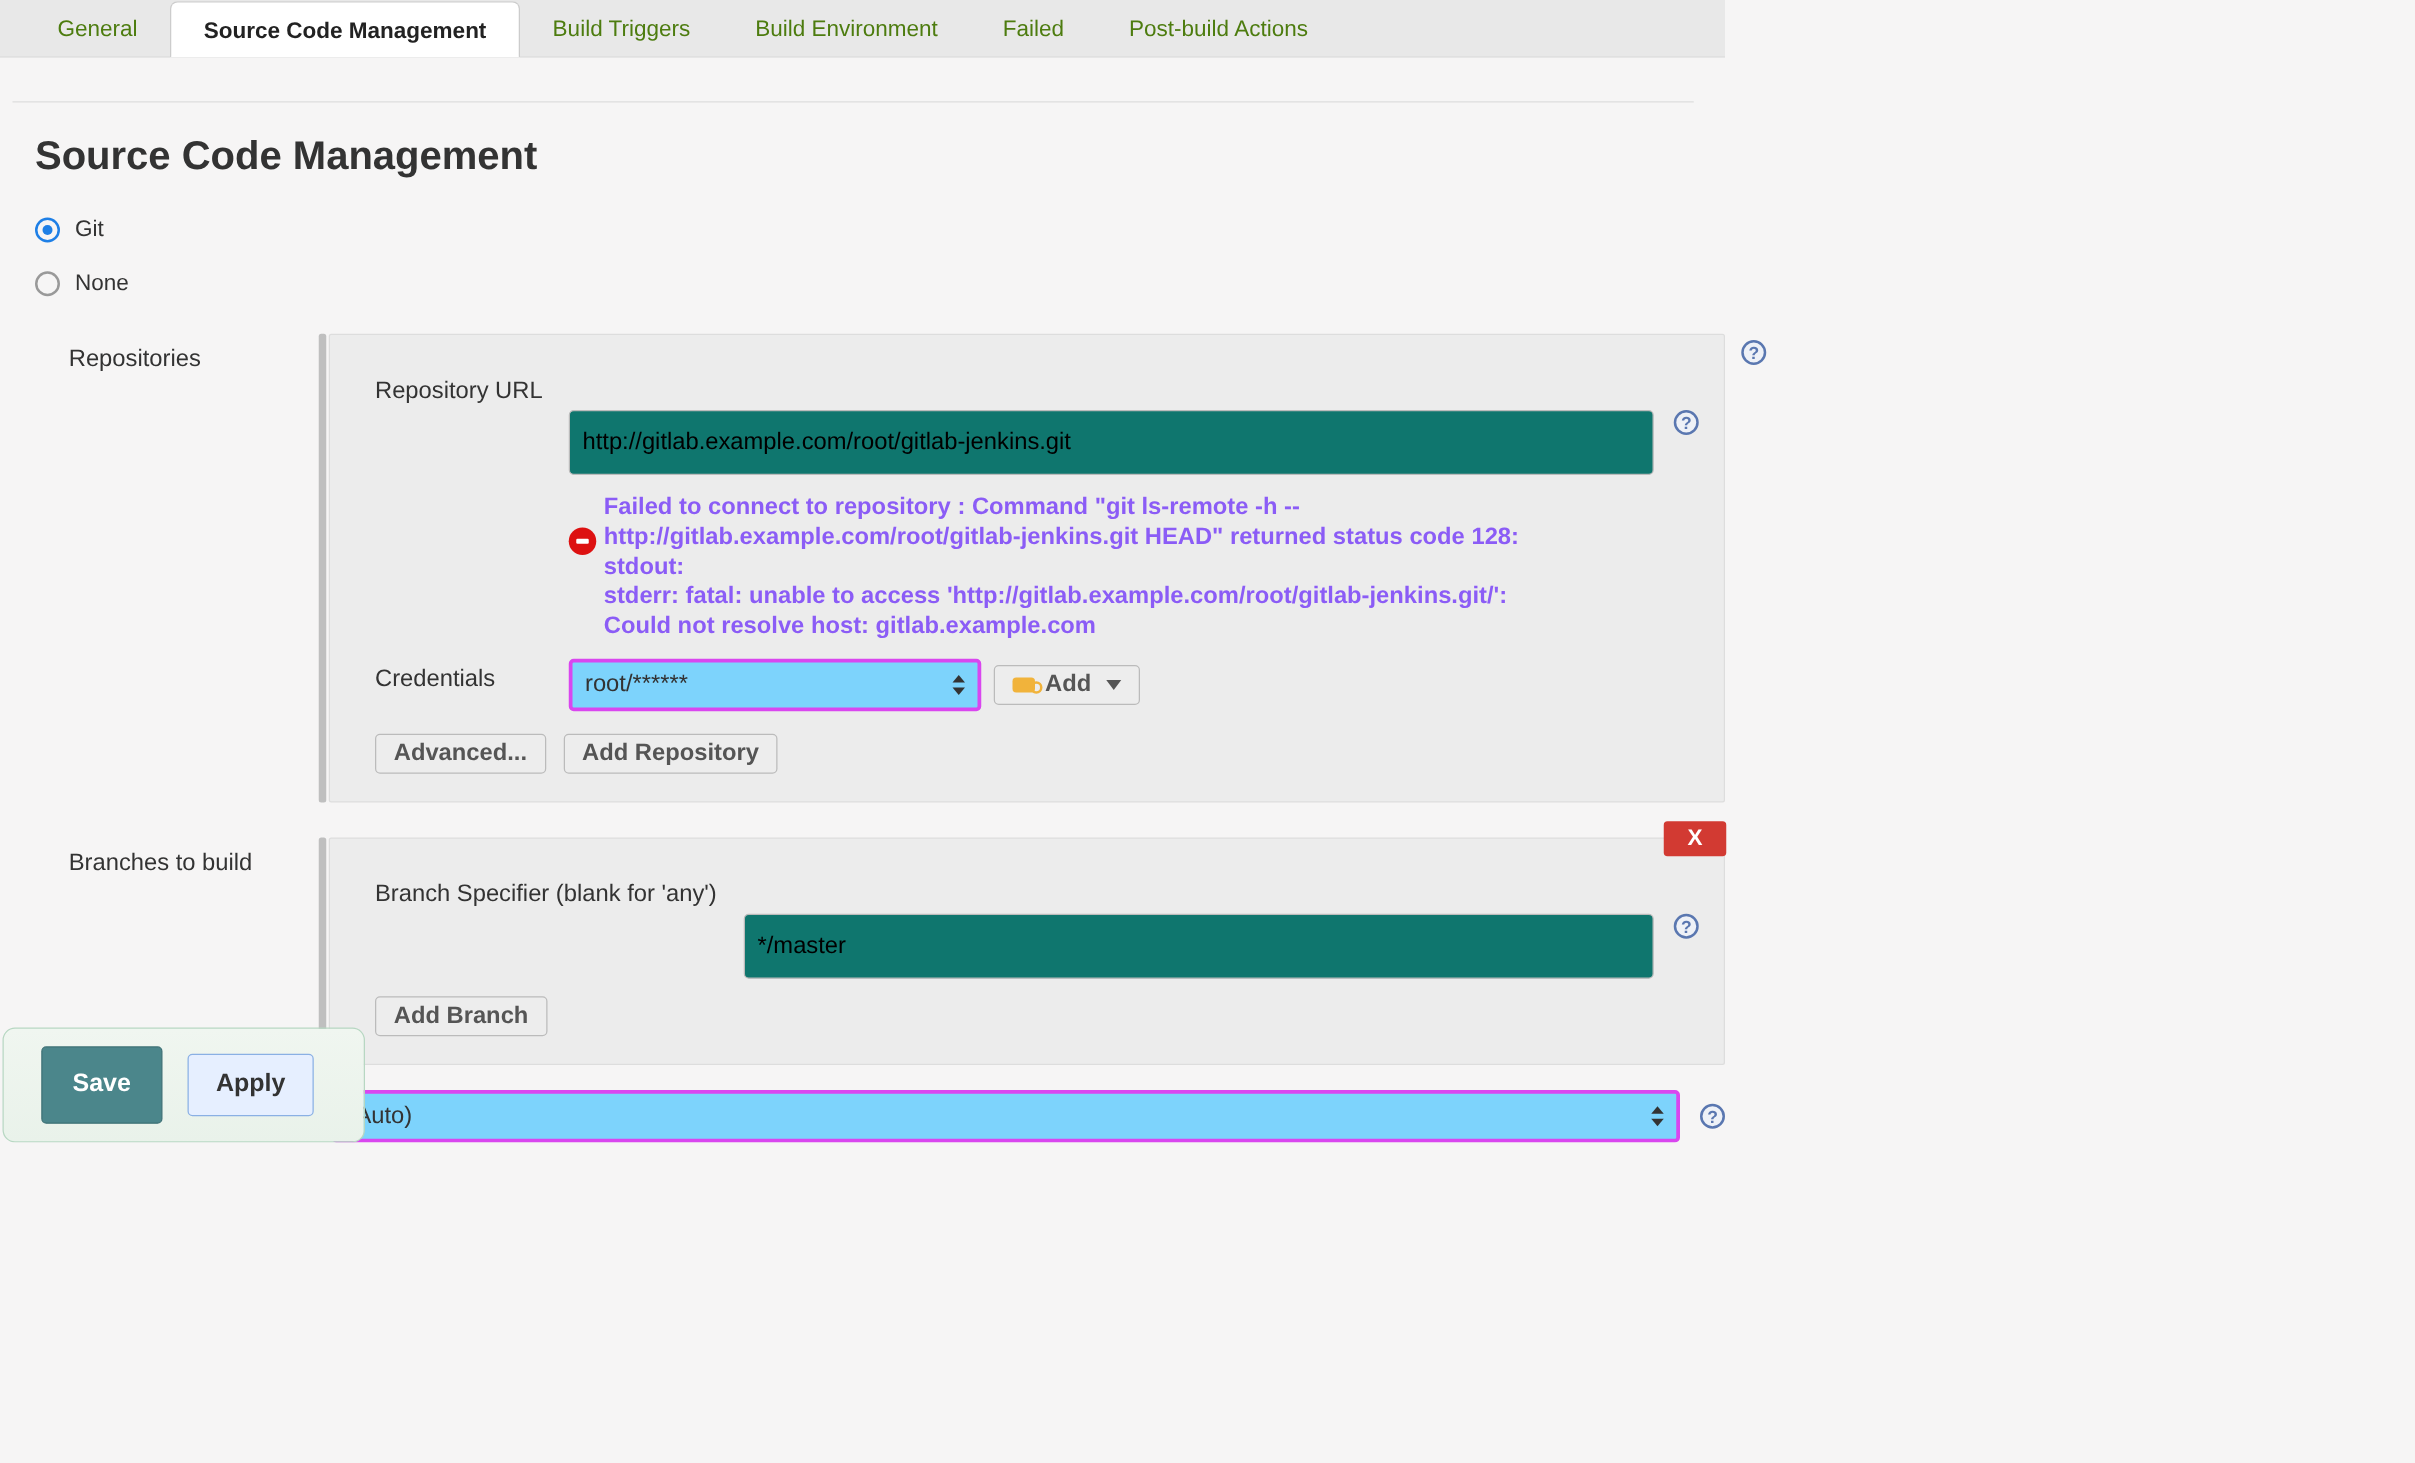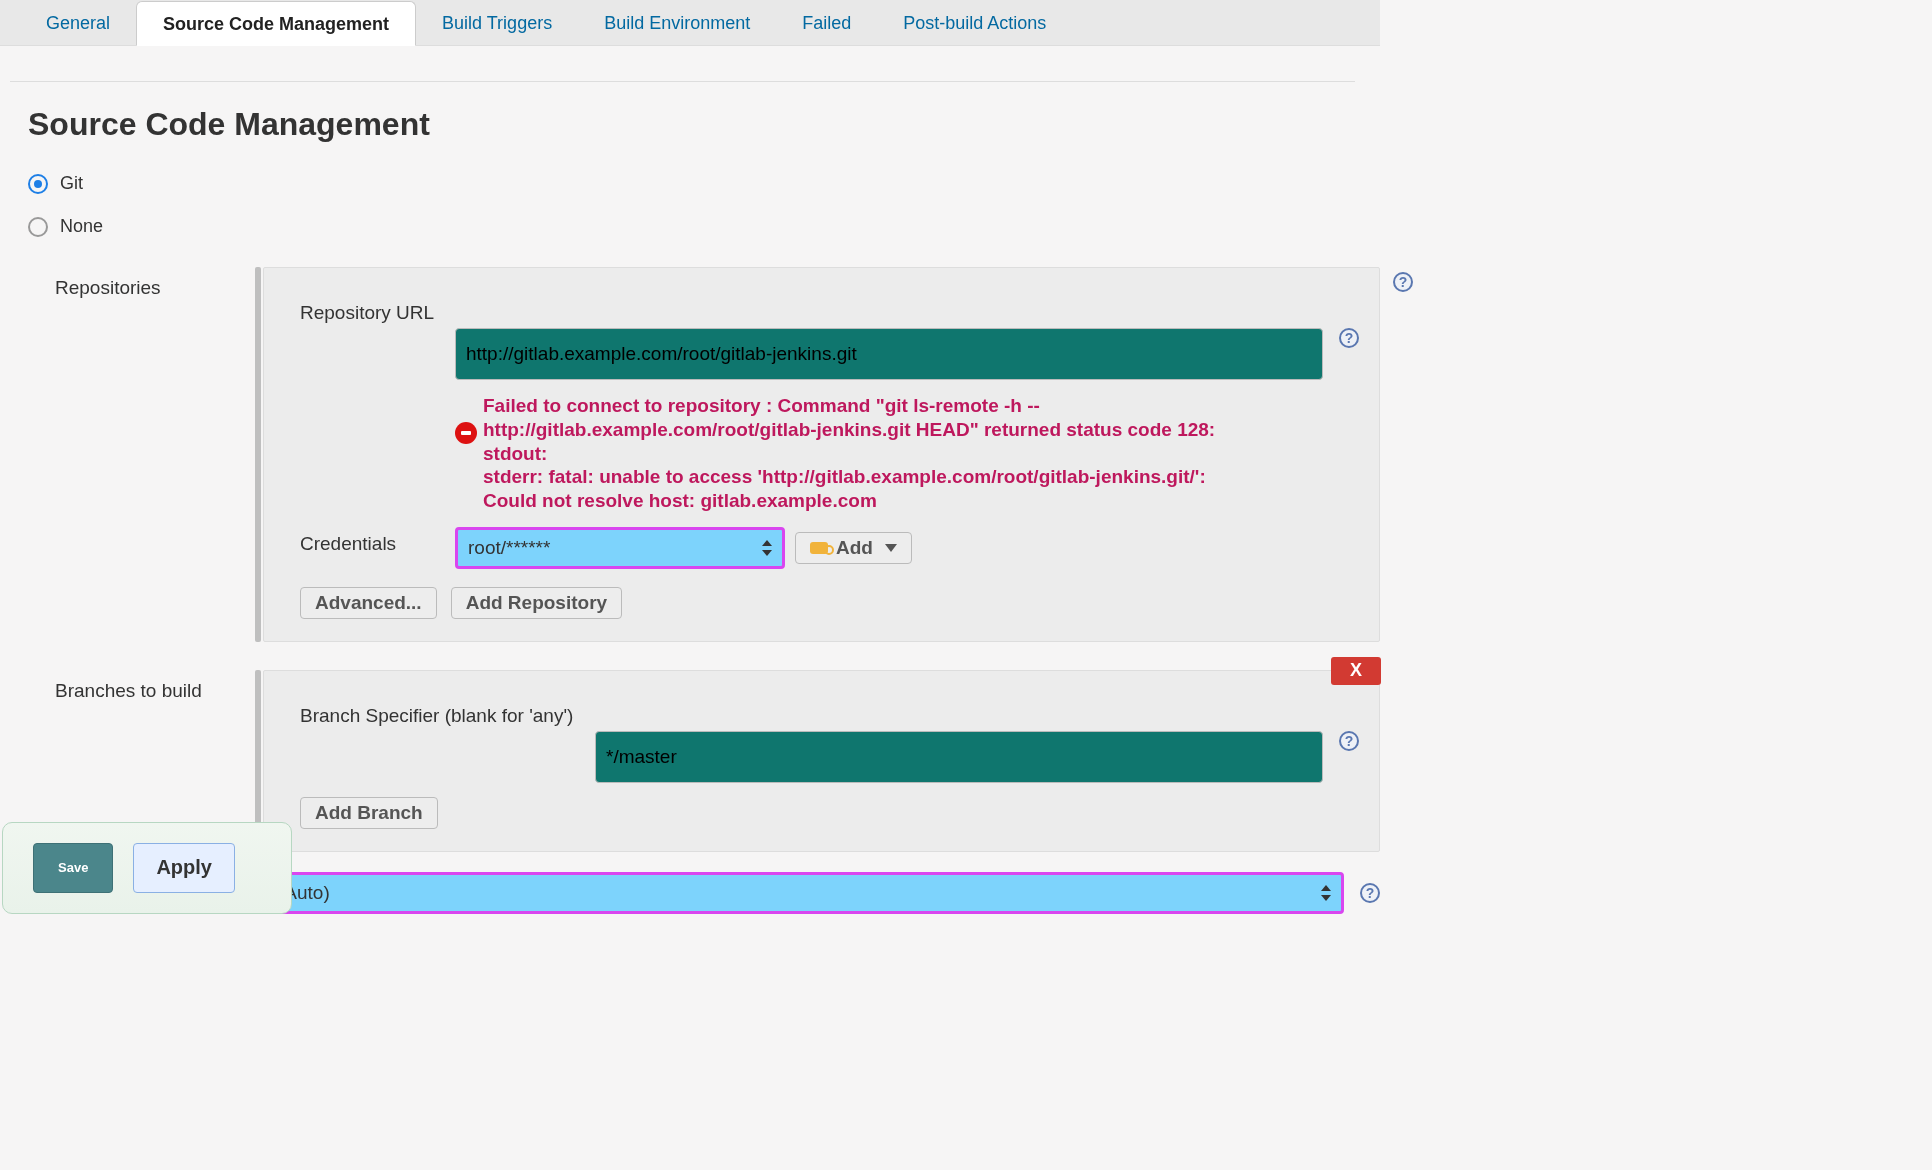--- a/index.html
+++ b/index.html
@@ -5,21 +5,21 @@
     * { box-sizing: border-box; margin: 0; padding: 0; }
     body { font-family: -apple-system, BlinkMacSystemFont, "Segoe UI", Helvetica, Arial, sans-serif; background: #f6f5f5; font-size: 18px; color: #333; }
     .page { width: 1380px; position: relative; }
 
     
     .tabs {
       display: flex; align-items: stretch; background: #e8e8e8; border-bottom: 1px solid #ddd;
       padding-left: 20px;
     }
     .tab {
-      padding: 12px 26px 10px 26px; color: #0369a1; cursor: pointer; position: relative; top: 1px;
+      padding: 12px 26px 10px 26px; color: #4d7c0f; cursor: pointer; position: relative; top: 1px;
     }
     .tab.active {
       background: #fff; border: 1px solid #ccc; border-bottom: 1px solid #fff; border-radius: 6px 6px 0 0;
       color: #222; font-weight: 700;
     }
     .below-tabs-hr { height: 1px; background: #ddd; margin: 35px 25px 10px 10px; }
 
     .section-title { font-size: 32px; font-weight: 700; margin: 24px 0 30px 28px; }
 
     
@@ -49,21 +49,21 @@
       display:inline-flex; align-items:center; justify-content:center; font-size:14px; margin-left:6px; flex:0 0 auto;
       background:#eef1f7;
     }
 
     .error-row { display:flex; align-items:flex-start; margin-left: 155px; margin-bottom:14px; }
     .error-icon {
       width:22px; height:22px; border-radius:50%; background:#d11; display:flex; align-items:center; justify-content:center;
       flex:0 0 auto; margin-right:6px; margin-top:28px;
     }
     .error-icon::after { content:""; width:10px; height:4px; background:#fff; border-radius:1px; }
-    .error-text { color:#be185d; font-weight:700; font-size:19px; line-height:1.25; max-width: 760px; }
+    .error-text { color:#8b5cf6; font-weight:700; font-size:19px; line-height:1.25; max-width: 760px; }
 
     
     .select-like {
       height:42px; border:3px solid #d946ef; border-radius:4px; background:#7dd3fc; padding:0 34px 0 10px; font-size:19px;
       min-width:330px; display:flex; align-items:center; position:relative;
     }
     .select-caret {
       position:absolute; right:10px; top:50%; transform:translateY(-50%); width:10px; height:16px;
     }
     .select-caret::before, .select-caret::after { content:""; position:absolute; left:0; width:0; height:0; border-left:5px solid transparent; border-right:5px solid transparent; }
@@ -90,21 +90,21 @@
     
     .browser-row { display:flex; align-items:center; margin-left:55px; margin-top: 20px; gap:10px; }
     .browser-row .select-like { flex:1; min-width: auto; }
 
     
     .save-panel {
       position:absolute; left:2px; bottom:0; width:290px; height:92px; border:1px solid #b7d7c2; border-radius:10px;
       background: linear-gradient(#f0f6f0, #e9f2ea); display:flex; align-items:center; gap:20px; padding-left:30px;
     }
     .save-btn {
-      height:50px; padding:0 24px; border-radius:4px; border:1px solid #3e7176; background:#4b868b; color:#fff; font-weight:700; font-size:13px;
+      height:62px; padding:0 24px; border-radius:4px; border:1px solid #3e7176; background:#4b868b; color:#fff; font-weight:700; font-size:20px;
     }
     .apply-btn {
       height:50px; padding:0 22px; border-radius:4px; border:1px solid #8ab0e4; background:#e6efff; color:#333; font-weight:700; font-size:20px;
     }
   </style>
 </head>
 <body>
 
 <div class="page">
 

